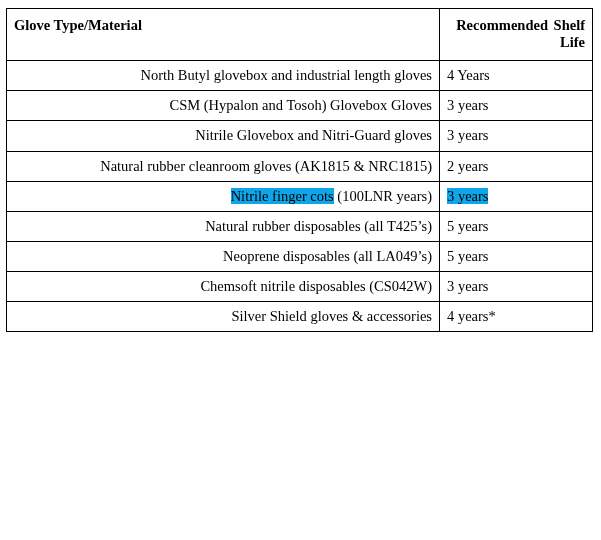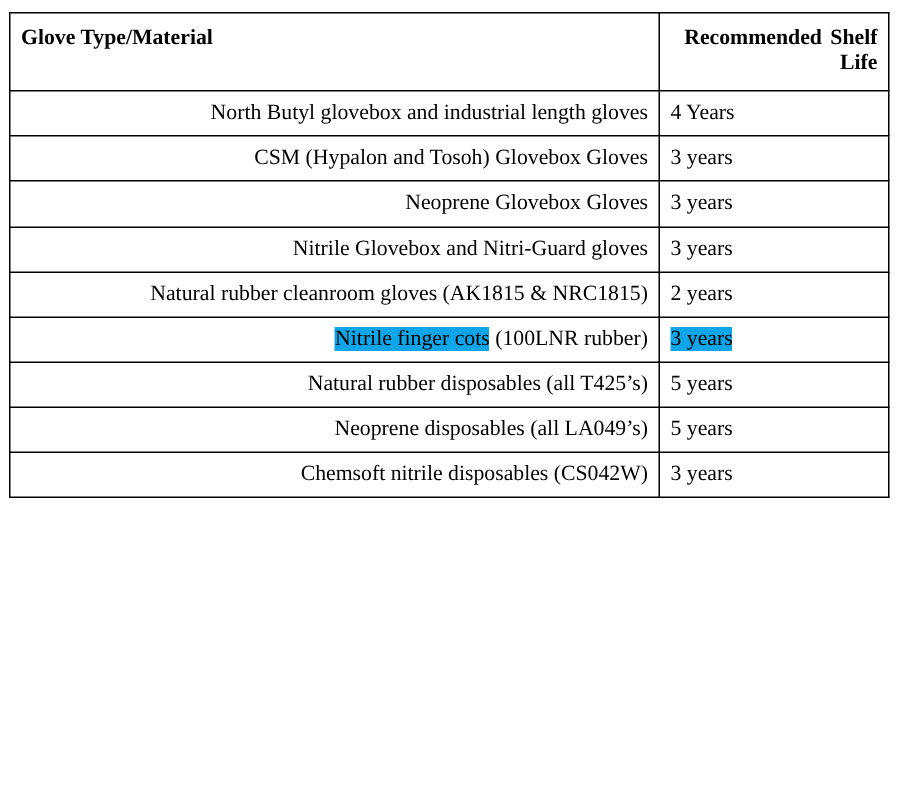--- a/index.html
+++ b/index.html
@@ -82,42 +82,42 @@
     <tbody id="table-body">
         <tr>
           <td class="cell-type">North Butyl glovebox and industrial length gloves</td>
           <td>4 Years</td>
         </tr>
         <tr>
           <td class="cell-type">CSM (Hypalon and Tosoh) Glovebox Gloves</td>
           <td>3 years</td>
         </tr>
         <tr>
-          <td class="cell-type">Neoprene Glovebox Gloves</td>
-          <td>3 years</td>
-        </tr>
-        <tr>
           <td class="cell-type">Nitrile Glovebox and Nitri-Guard gloves</td>
           <td>3 years</td>
         </tr>
         <tr>
           <td class="cell-type">Natural rubber cleanroom gloves (AK1815 &amp; NRC1815)</td>
           <td>2 years</td>
         </tr>
         <tr>
-          <td class="cell-type"><span class="hl">Nitrile finger cots</span><span> (100LNR rubber)</span></td>
+          <td class="cell-type"><span class="hl">Nitrile finger cots</span><span> (100LNR years)</span></td>
           <td><span class="hl nowrapnum">3 years</span></td>
         </tr>
         <tr>
           <td class="cell-type">Natural rubber disposables (all T425’s)</td>
           <td>5 years</td>
         </tr>
         <tr>
           <td class="cell-type">Neoprene disposables (all LA049’s)</td>
           <td>5 years</td>
         </tr>
         <tr>
           <td class="cell-type">Chemsoft nitrile disposables (CS042W)</td>
           <td>3 years</td>
         </tr>
+        <tr>
+          <td class="cell-type">Silver Shield gloves &amp; accessories</td>
+          <td>4 years*</td>
+        </tr>
       </tbody>
   </table>
 </div>
 
 </body></html>

